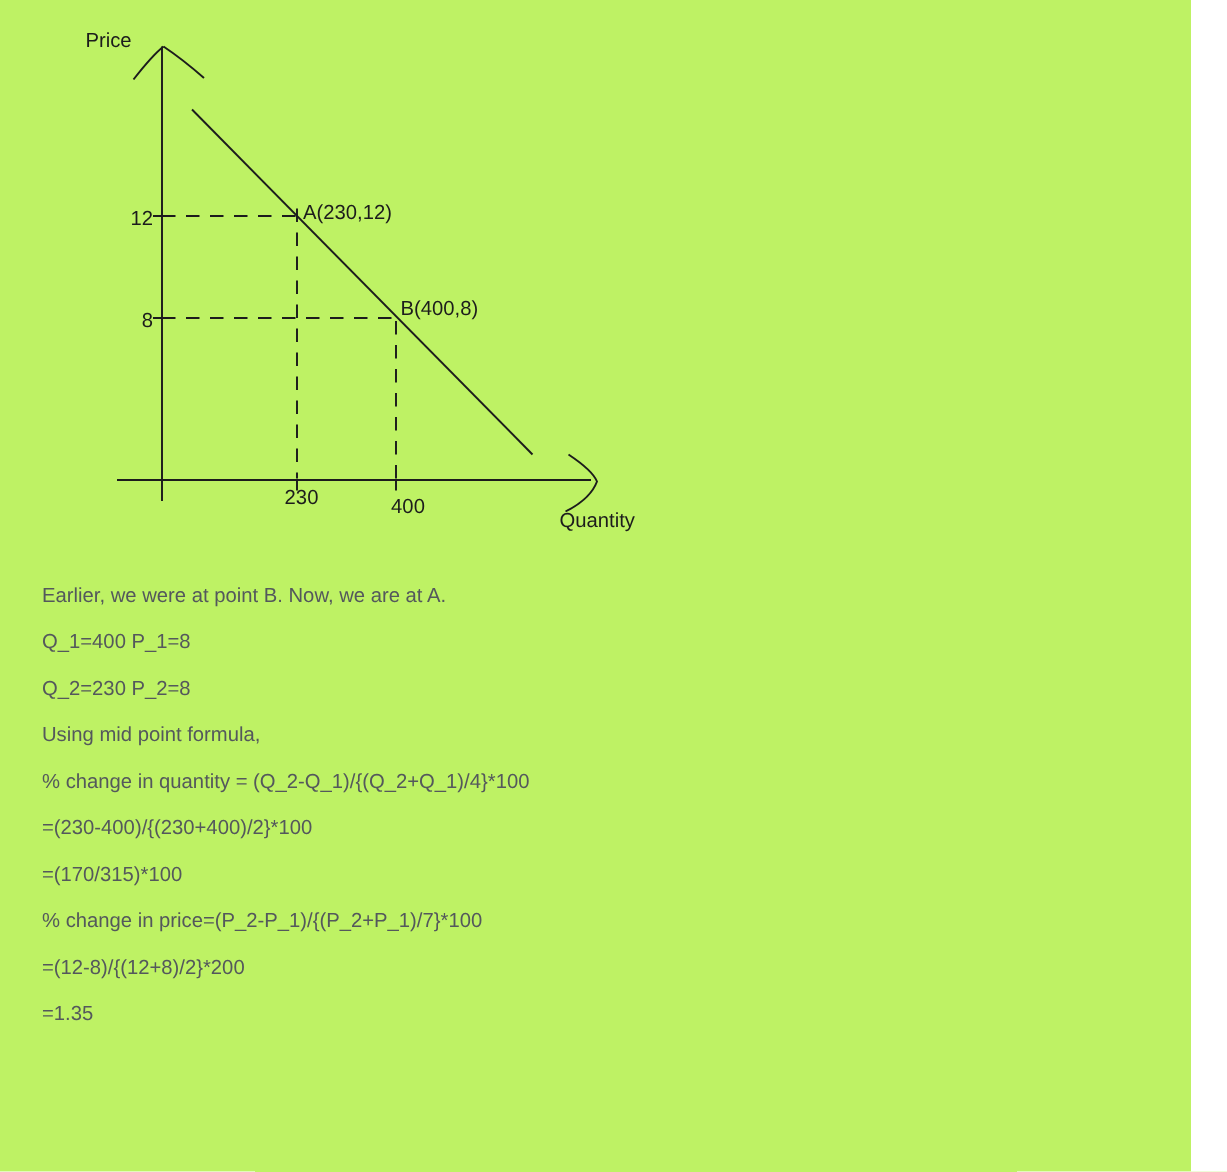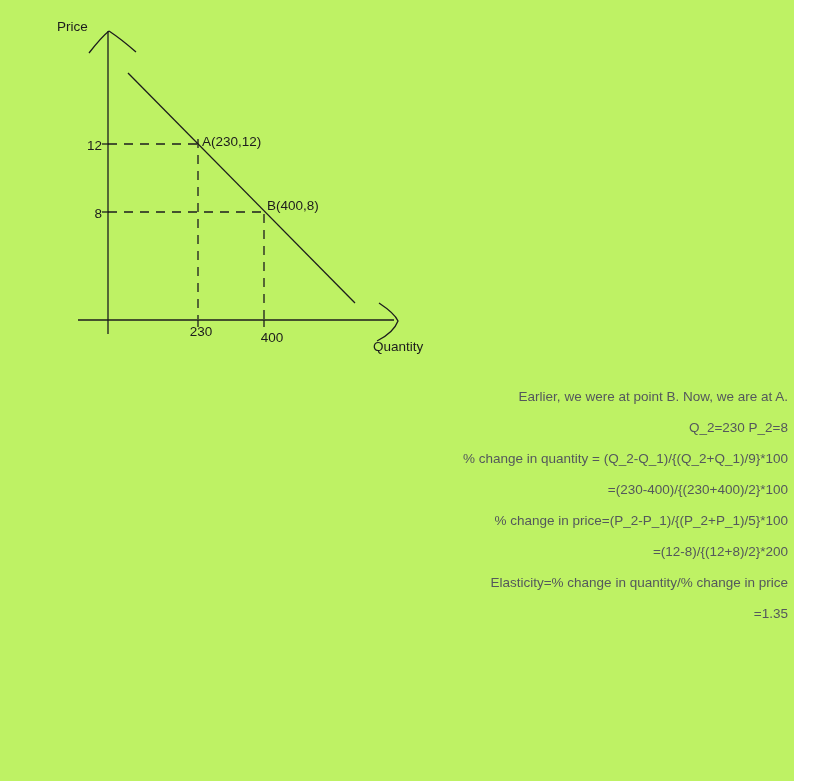--- a/index.html
+++ b/index.html
@@ -39,21 +39,20 @@
     left: 28px;
     top: 381px;
     width: 760px;
   }
   .solution p {
     font-size: 13.5px;
     line-height: 31px;
     height: 31px;
     color: #54585c;
     white-space: pre;
-    text-align: right;
   }
 </style>
 </head>
 <body>
 
 <div class="page">
 
   <svg class="graph-svg" viewBox="0 0 460 370">
 
     <line class="stroke" x1="108" y1="31" x2="108" y2="334"></line>
@@ -83,22 +82,24 @@
     <text x="102" y="150" text-anchor="end">12</text>
     <text x="102" y="218" text-anchor="end">8</text>
     <text x="201" y="336" text-anchor="middle">230</text>
     <text x="272" y="342" text-anchor="middle">400</text>
     <text x="202" y="146">A(230,12)</text>
     <text x="267" y="210">B(400,8)</text>
   </svg>
 
   <div class="solution">
     <p>Earlier, we were at point B. Now, we are at A.</p>
+    <p>Q_1=400 P_1=8</p>
     <p>Q_2=230 P_2=8</p>
-    <p>% change in quantity = (Q_2-Q_1)/{(Q_2+Q_1)/9}*100</p>
+    <p>Using mid point formula,</p>
+    <p>% change in quantity = (Q_2-Q_1)/{(Q_2+Q_1)/4}*100</p>
     <p>=(230-400)/{(230+400)/2}*100</p>
-    <p>% change in price=(P_2-P_1)/{(P_2+P_1)/5}*100</p>
+    <p>=(170/315)*100</p>
+    <p>% change in price=(P_2-P_1)/{(P_2+P_1)/7}*100</p>
     <p>=(12-8)/{(12+8)/2}*200</p>
-    <p>Elasticity=% change in quantity/% change in price</p>
     <p>=1.35</p>
   </div>
 
 </div>
 
 </body></html>

